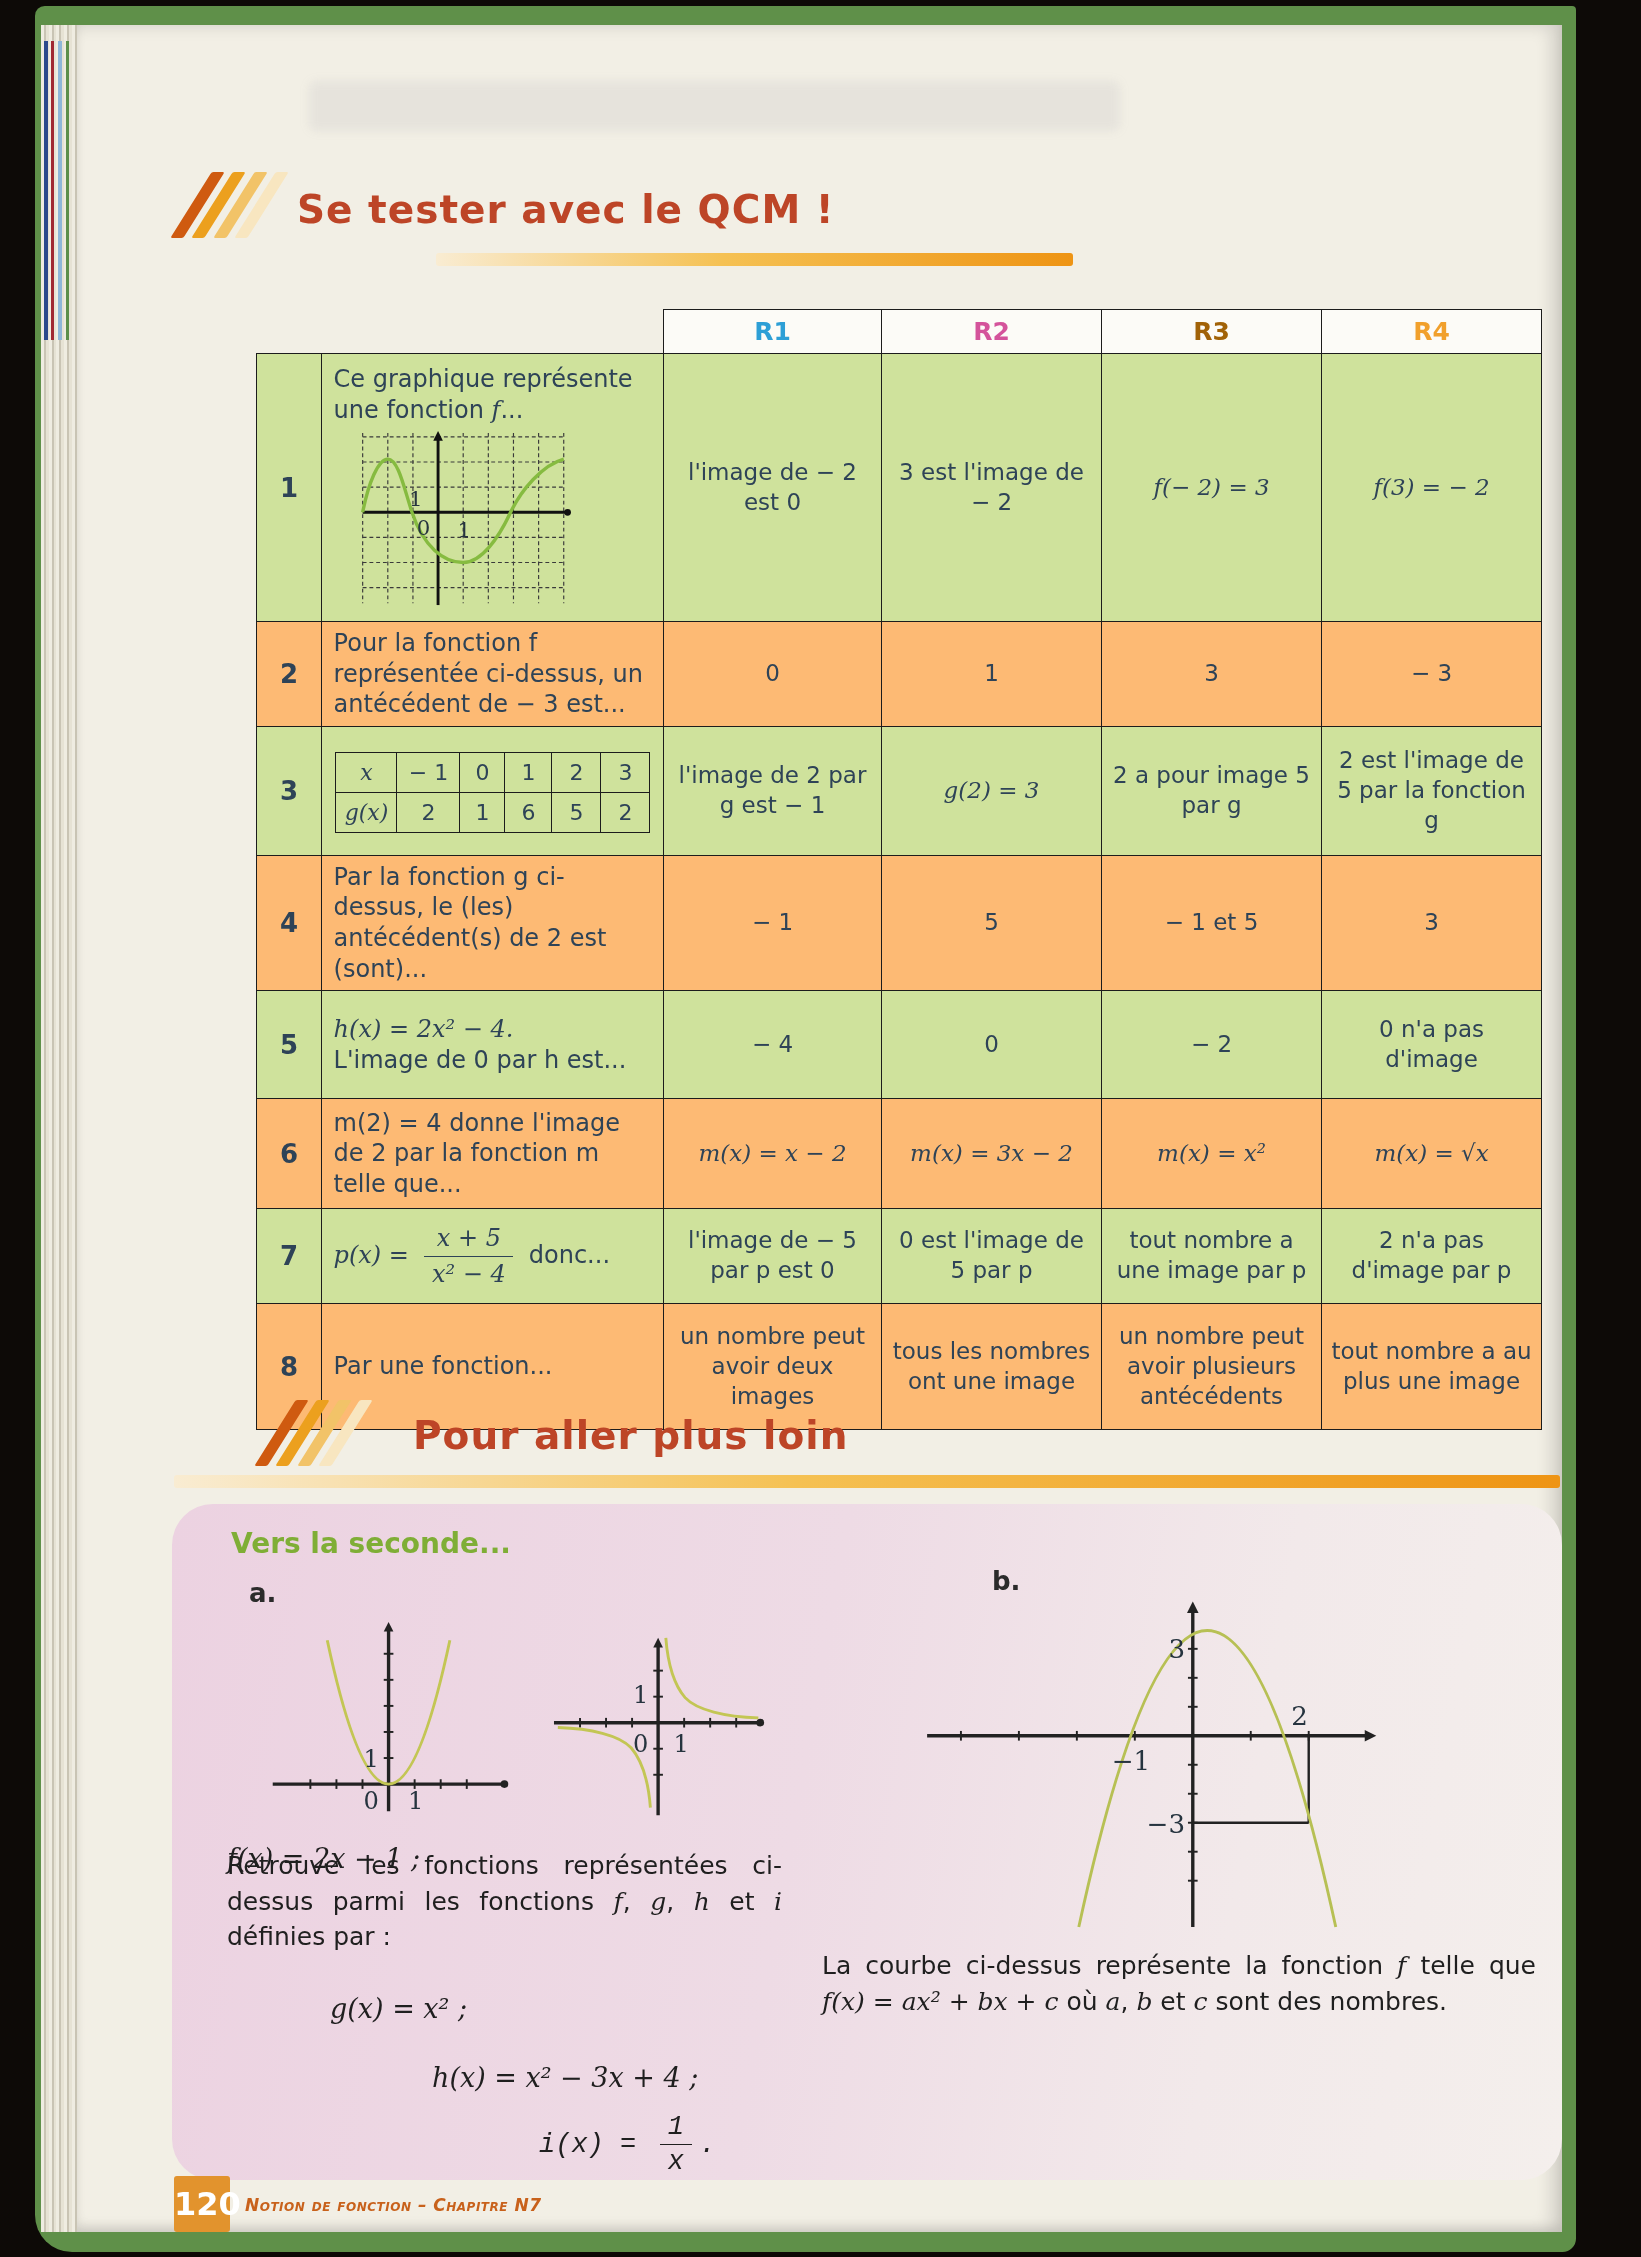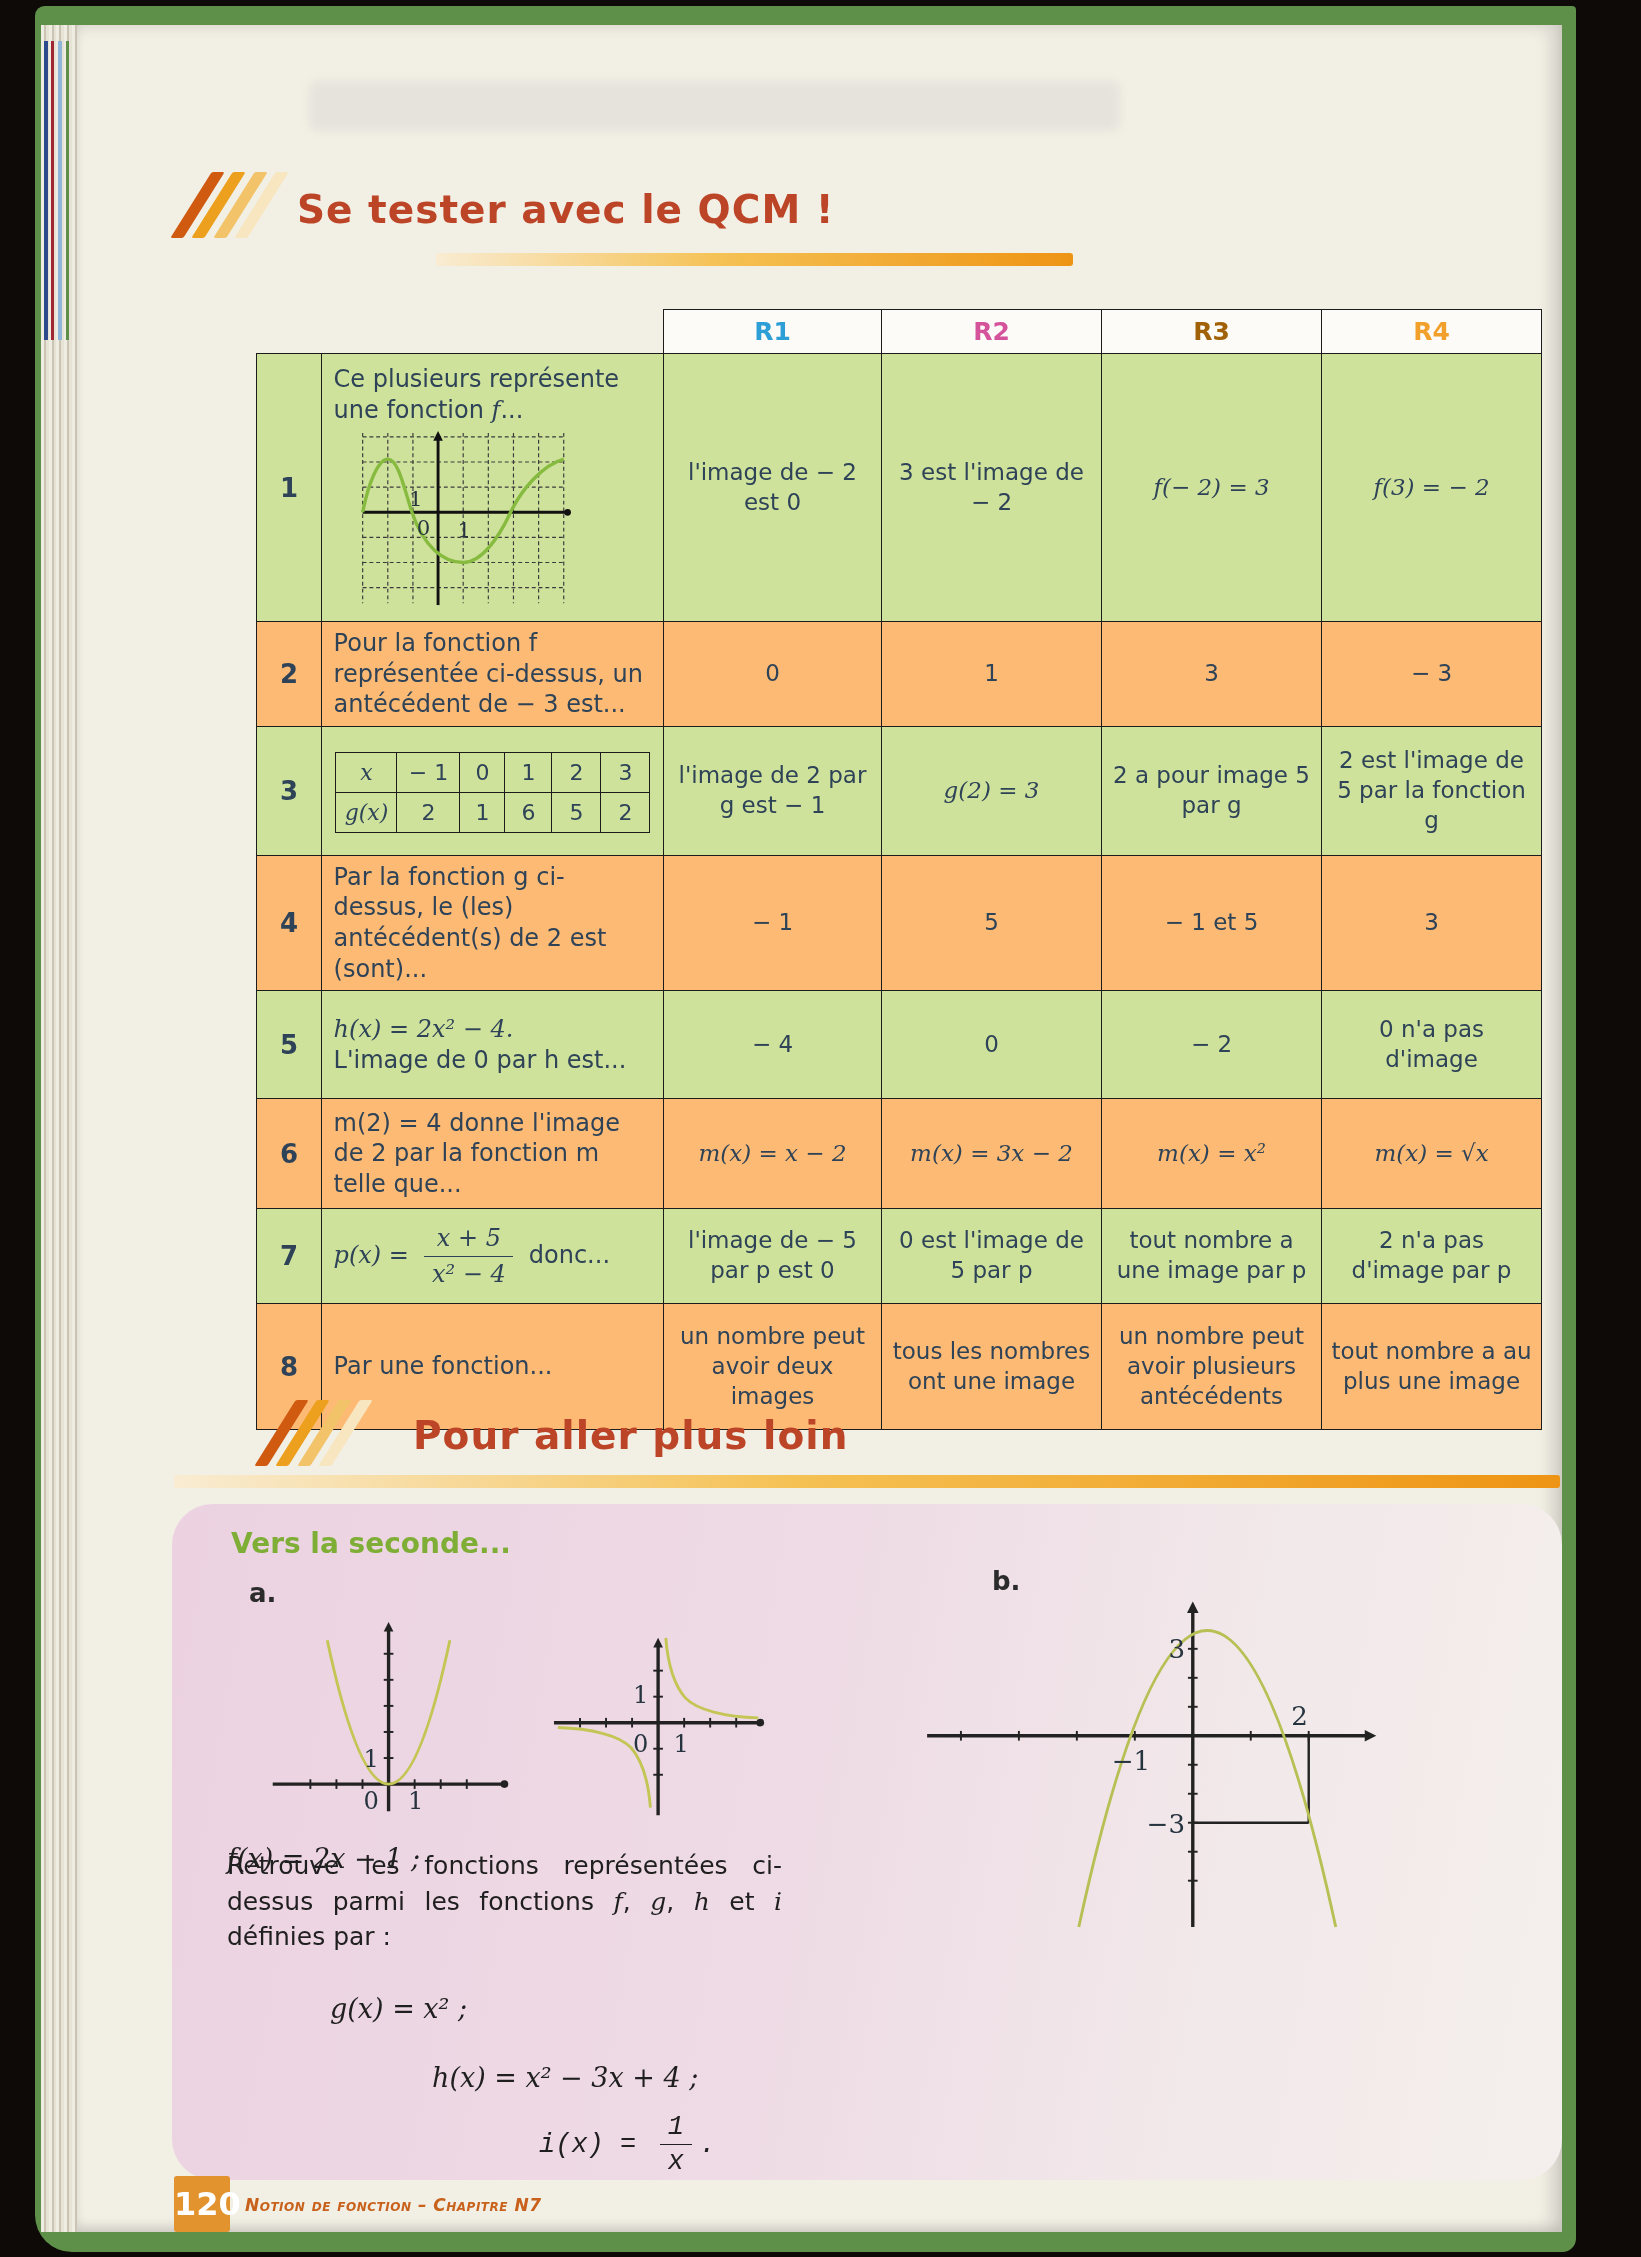--- a/index.html
+++ b/index.html
@@ -97,21 +97,21 @@
       <td class="hghost"></td>
       <td class="rhead rcol" style="color: rgb(45, 159, 214);">R1</td>
       <td class="rhead rcol" style="color: rgb(212, 83, 155);">R2</td>
       <td class="rhead rcol" style="color: #a16207;">R3</td>
       <td class="rhead rcol" style="color: rgb(241, 160, 44);">R4</td>
     </tr>
 
     <tr style="height:268px;">
       <td class="numcell bg-g">1</td>
       <td class="qcell bg-g">
-        <span>Ce plusieurs représente</span><br>
+        <span>Ce graphique représente</span><br>
         <span>une fonction <span class="math">f</span>...</span>
         <svg width="232" height="182" viewBox="0 0 240 188" style="position:static;display:block;margin:3.9px 0 0 19.3px;font-size:25px">
           <g stroke="#3a3a3a" stroke-width="1.2" stroke-dasharray="4,3">
             <line x1="10" y1="4" x2="10" y2="180"></line>
                 <line x1="36" y1="4" x2="36" y2="180"></line>
             <line x1="62" y1="4" x2="62" y2="180"></line>
                 <line x1="114" y1="4" x2="114" y2="180"></line>
             <line x1="140" y1="4" x2="140" y2="180"></line>
                 <line x1="166" y1="4" x2="166" y2="180"></line>
             <line x1="192" y1="4" x2="192" y2="180"></line>
@@ -335,17 +335,20 @@
   <div class="funcline math" style="left:253px;top:1968px;">g(x) = x² ;</div>
   <div class="funcline math" style="left:355px;top:2037px;">h(x) = x² − 3x + 4 ;</div>
   <div class="funcline math" style="left:462px;top:2087px;font-family:Liberation Mono, monospace;">
     <span>i(x) =</span>
     <span class="frac">
       <span class="fnum">1</span>
       <span class="fden">x</span>
     </span><span>.</span>
   </div>
 
+  <div class="para" style="left:745px;top:1923px;width:714px;">
+    <span>La courbe ci-dessus représente la fonction <span class="math">f</span> telle que <span class="math">f(x) = ax² + bx + c</span> où <span class="math">a</span>, <span class="math">b</span> et <span class="math">c</span> sont des nombres.</span>
+  </div>
 
   <div class="pagenum">120</div>
   <div class="chapter">Notion de fonction – Chapitre N7</div>
 </div>
 
 
 </body></html>

